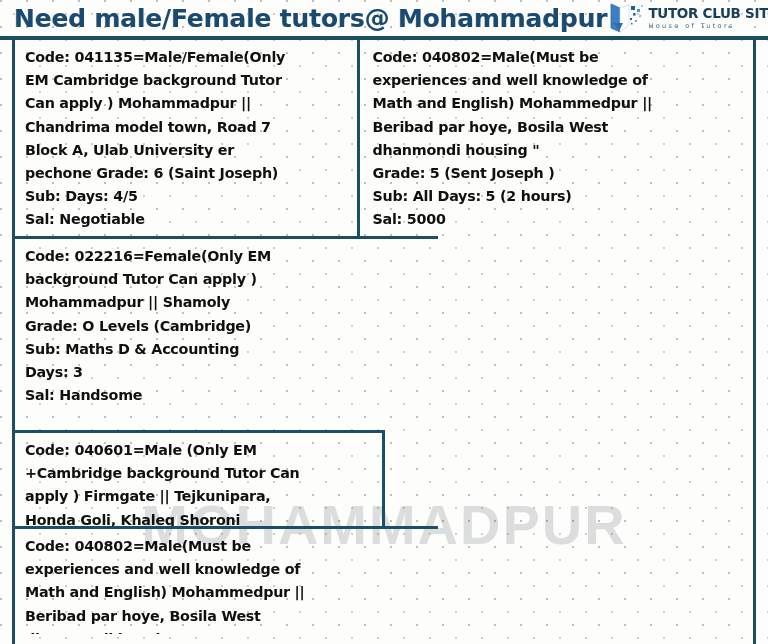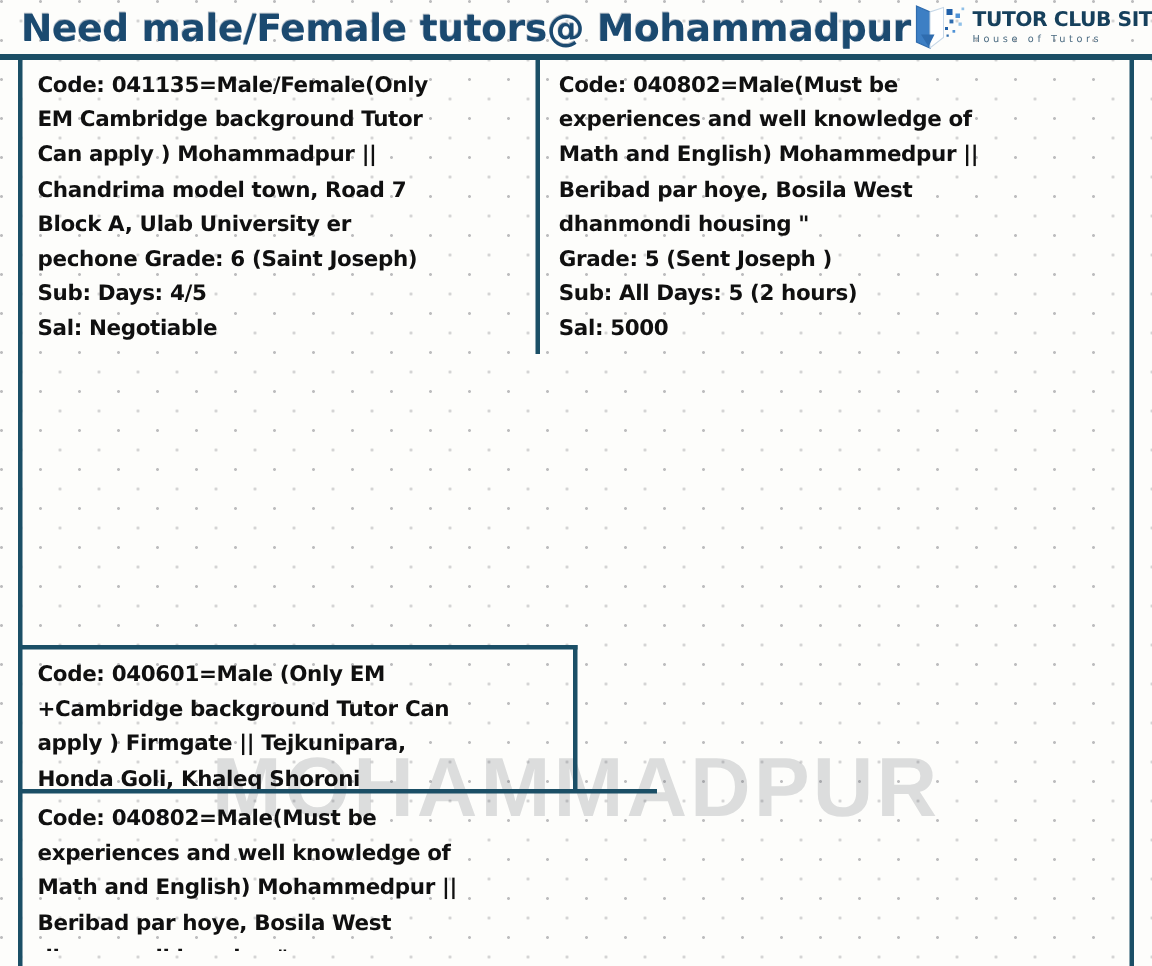--- a/index.html
+++ b/index.html
@@ -231,20 +231,29 @@
 Math and English) Mohammedpur ||
 Beribad par hoye, Bosila West
 dhanmondi housing "
 Grade: 5 (Sent Joseph )
 Sub: All Days: 5 (2 hours)
 Sal: 5000</p>
       </div>
     </div>
 
     <div class="grid-row row-1">
+      <div class="cell col-1">
+        <p class="listing-text">Code: 022216=Female(Only EM
+background Tutor Can apply )
+Mohammadpur || Shamoly
+Grade: O Levels (Cambridge)
+Sub: Maths D &amp; Accounting
+Days: 3
+Sal: Handsome</p>
+      </div>
     </div>
 
     <div class="grid-row row-2">
       <div class="cell col-0">
         <p class="listing-text">Code: 040601=Male (Only EM
 +Cambridge background Tutor Can
 apply ) Firmgate || Tejkunipara,
 Honda Goli, Khaleq Shoroni
 Grade: 8 (Scholastica)
 Sub: Maths, Science &amp; English

